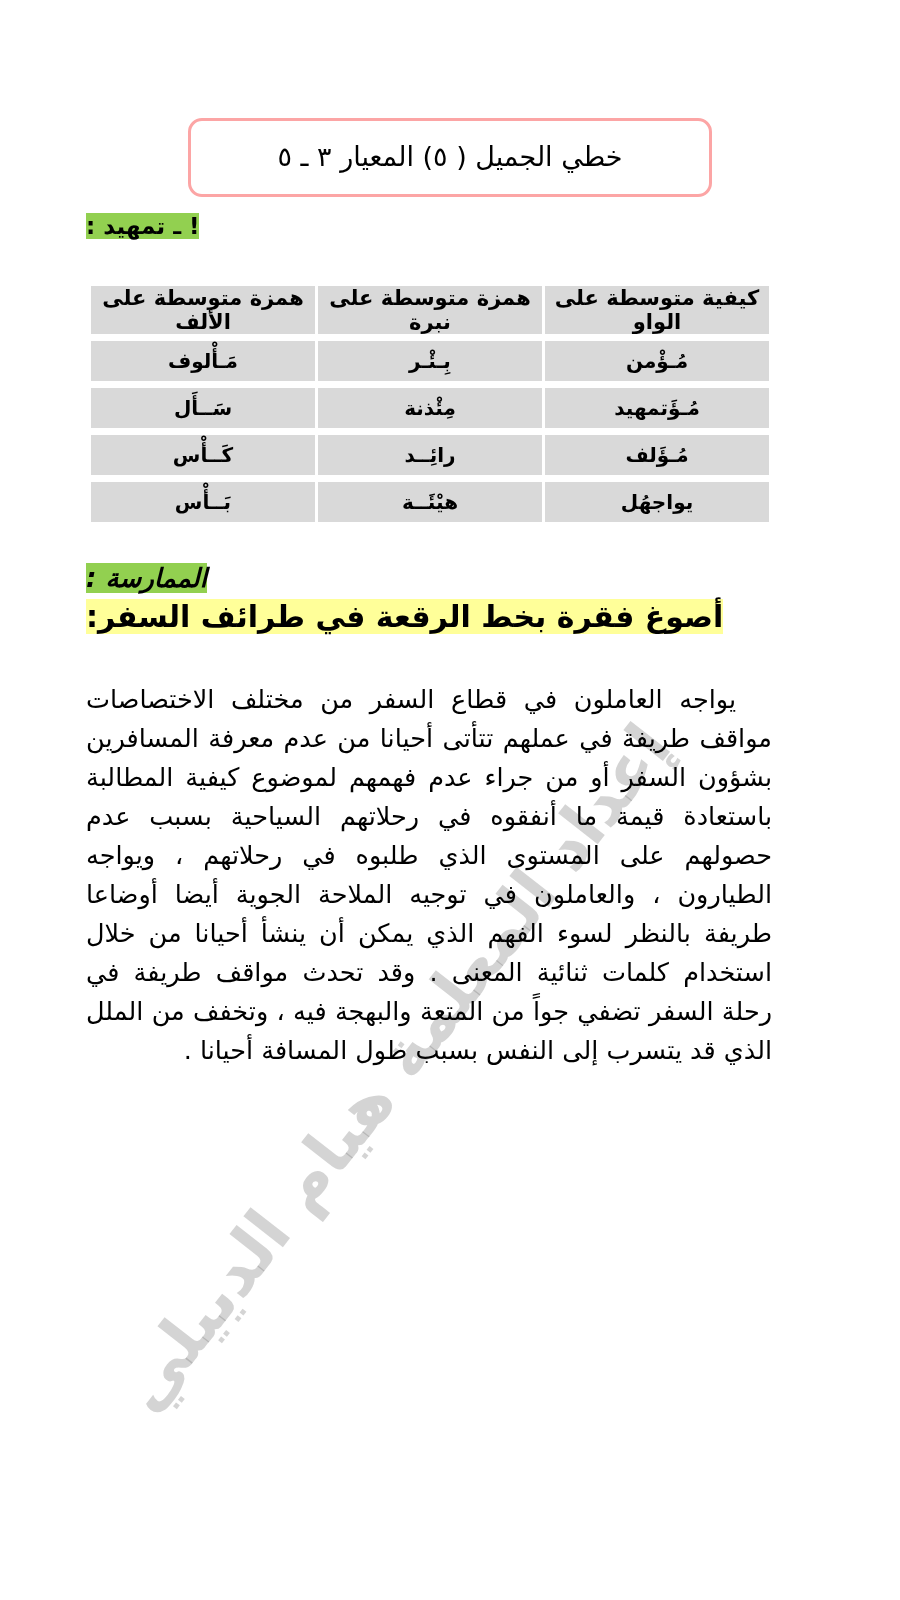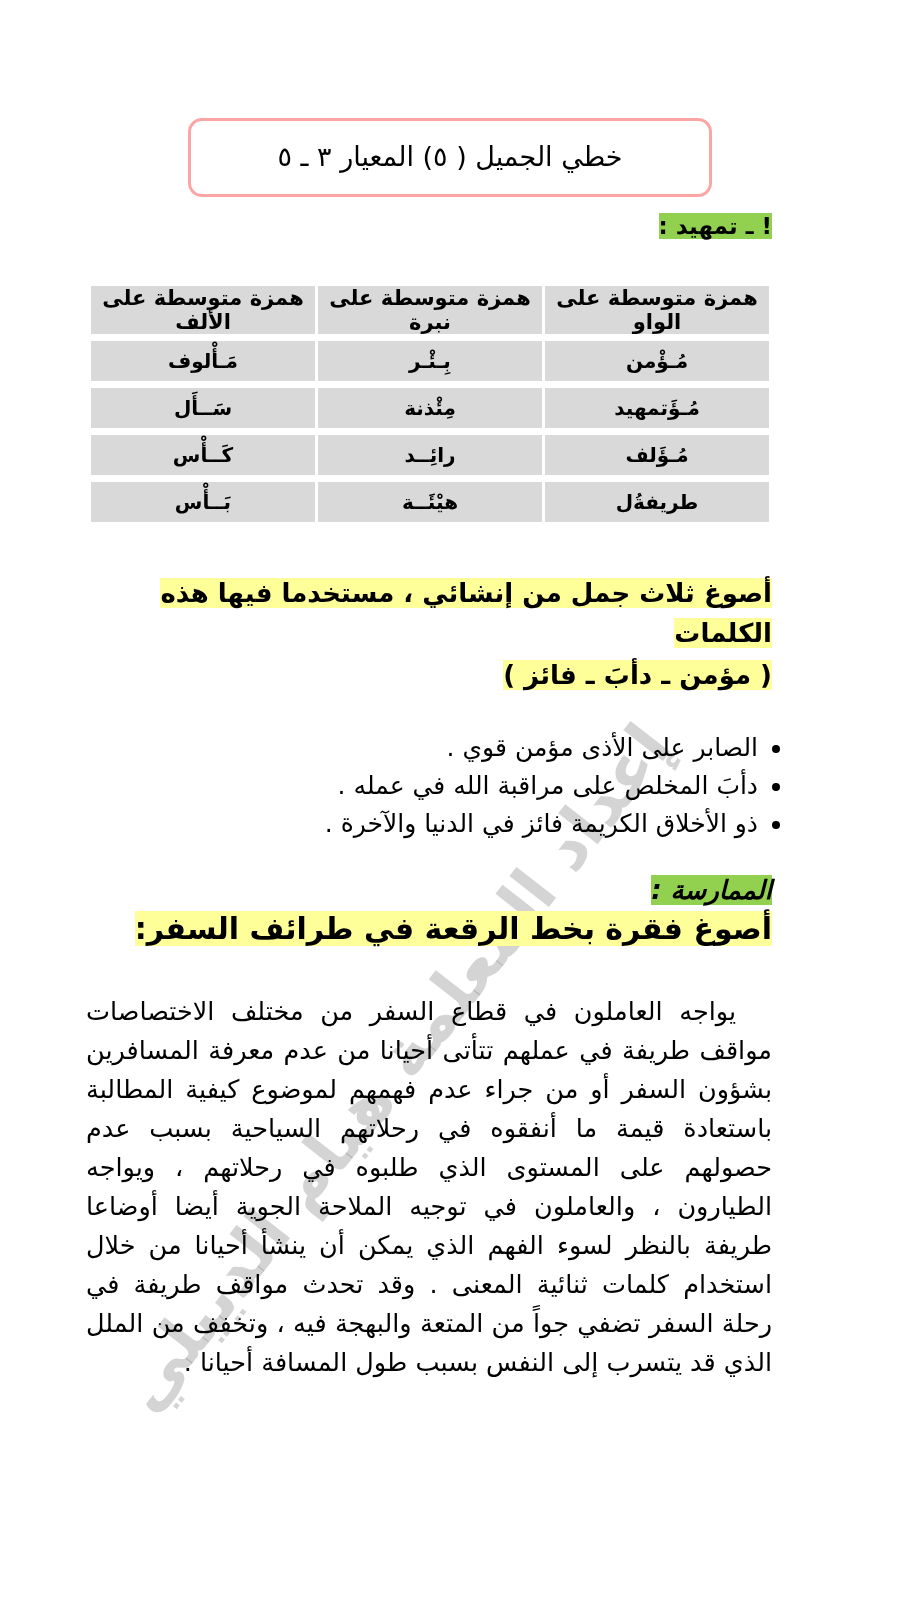--- a/index.html
+++ b/index.html
@@ -47,21 +47,21 @@
     padding:20px 10px 22px 10px;
     text-align:center;
     font-size:27px;
     background:transparent;
   }
 
   .inner {
     padding:0 128px 0 86px; 
   }
 
-  .line { text-align:right; }
+  .line { text-align:left; }
 
   .hl-y { background:#ffff99; }
   .hl-g { background:#92d050; }
 
   .tamheed-line {
     margin-top:16px;
     font-size:23px;
     font-weight:bold;
   }
   .instruction-line {
@@ -152,21 +152,21 @@
     <div class="inner">
 
       <div class="line tamheed-line">
         <span class="hl-g">! ـ تمهيد :</span>
       </div>
 
 
       <table class="hamza">
         <thead>
           <tr>
-            <th>همزة متوسطة على الواو</th>
+            <th>كيفية متوسطة على الواو</th>
             <th>همزة متوسطة على نبرة</th>
             <th>همزة متوسطة على الألف</th>
           </tr>
         </thead>
         <tbody>
           <tr>
             <td>مُـؤْمن</td>
             <td>بِـئْـر</td>
             <td>مَـأْلوف</td>
           </tr>
@@ -174,41 +174,28 @@
             <td>مُـؤَتمهيد</td>
             <td>مِئْذنة</td>
             <td>سَــأَل</td>
           </tr>
           <tr>
             <td>مُـؤَلف</td>
             <td>رائِــد</td>
             <td>كَــأْس</td>
           </tr>
           <tr>
-            <td>طريفةُل</td>
+            <td>يواجهُل</td>
             <td>هيْئَــة</td>
             <td>بَــأْس</td>
           </tr>
         </tbody>
       </table>
 
-      <div class="compose-block">
-        <div class="line">
-          <span class="hl-y">أصوغ ثلاث جمل من إنشائي ، مستخدما فيها هذه الكلمات</span>
-        </div>
-        <div class="line">
-          <span class="hl-y">( مؤمن ـ دأبَ ـ فائز )</span>
-        </div>
-      </div>
-
-      <ul class="sentences">
-        <li>الصابر على الأذى مؤمن قوي .</li>
-        <li>دأبَ المخلص على مراقبة الله في عمله .</li>
-        <li>ذو الأخلاق الكريمة  فائز في الدنيا والآخرة .</li>
-      </ul>
+
 
       <div class="practice-block">
         <div class="line practice-label">
           <span class="hl-g">الممارسة :</span>
         </div>
         <div class="line practice-task">
           <span class="hl-y">أصوغ فقرة بخط الرقعة في طرائف السفر:</span>
         </div>
       </div>
 

